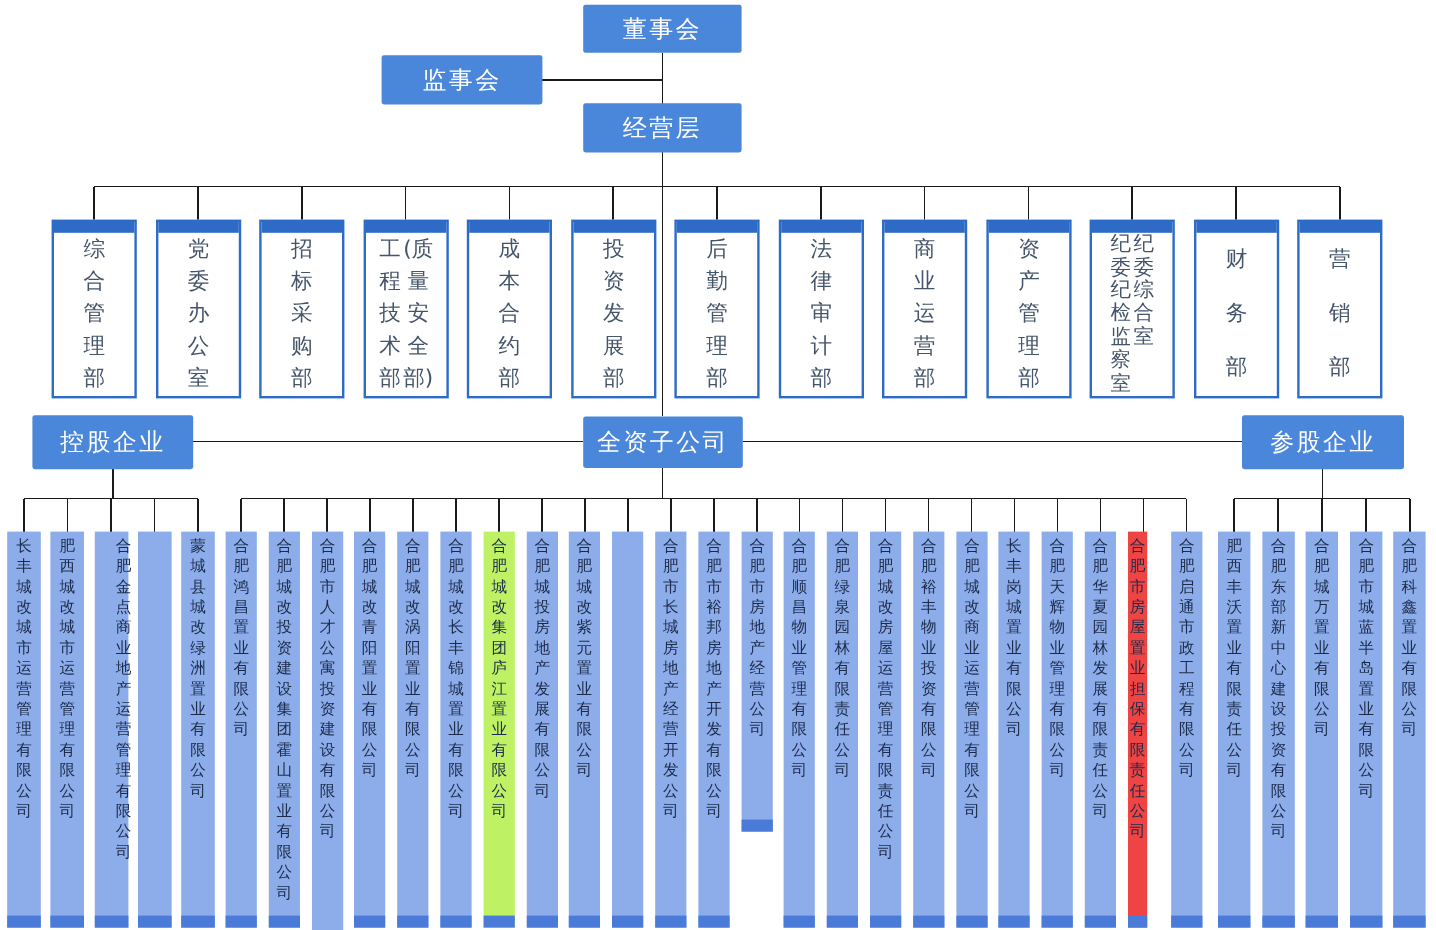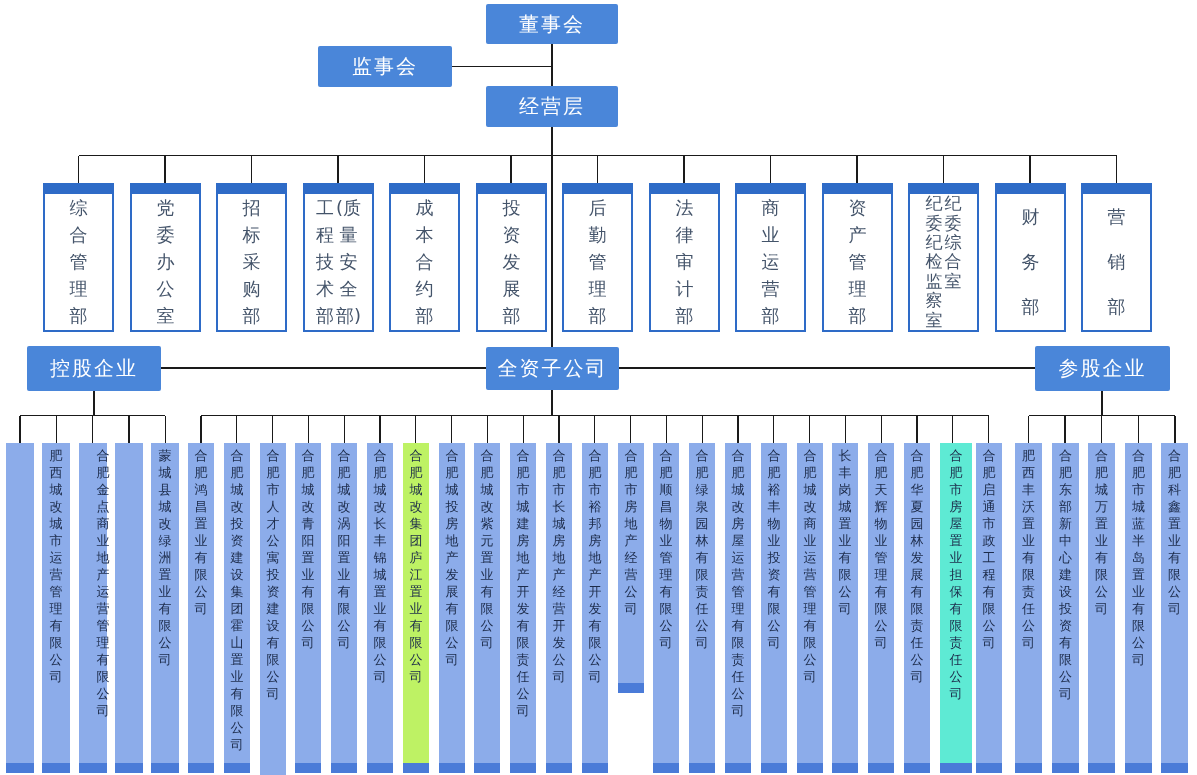--- a/index.html
+++ b/index.html
@@ -290,20 +290,21 @@
   <div class="solid-box" id="box-wholly" style="left: 486px; top: 347px; width: 133px; height: 43px; background: rgb(74, 134, 217);">
     <span>全资子公司</span>
   </div>
 
   <div class="solid-box" id="box-participating" style="left: 1035px; top: 346px; width: 135px; height: 45px; background: rgb(74, 134, 217);">
     <span>参股企业</span>
   </div>
 
   <div id="companies">
       <div class="strip" style="left: 6px; top: 443px; width: 28px; height: 330px; background: rgb(140, 172, 234);">
+        <div class="strip-text" style="color: rgb(28, 43, 74);">长丰城改城市运营管理有限公司</div>
         <div class="strip-footer" style="background: rgb(74, 123, 216);"></div>
       </div>
       <div class="strip" style="left: 42px; top: 443px; width: 28px; height: 330px; background: rgb(140, 172, 234);">
         <div class="strip-text" style="color: rgb(28, 43, 74);">肥西城改城市运营管理有限公司</div>
         <div class="strip-footer" style="background: rgb(74, 123, 216);"></div>
       </div>
       <div class="strip" style="left: 79px; top: 443px; width: 28px; height: 330px; background: rgb(140, 172, 234); padding-left: 16px;">
         <div class="strip-text" style="color: rgb(28, 43, 74);">合肥金点商业地产运营管理有限公司</div>
         <div class="strip-footer" style="background: rgb(74, 123, 216);"></div>
       </div>
@@ -344,21 +345,20 @@
       </div>
       <div class="strip" style="left: 439px; top: 443px; width: 26px; height: 330px; background: rgb(140, 172, 234);">
         <div class="strip-text" style="color: rgb(28, 43, 74);">合肥城投房地产发展有限公司</div>
         <div class="strip-footer" style="background: rgb(74, 123, 216);"></div>
       </div>
       <div class="strip" style="left: 474px; top: 443px; width: 26px; height: 330px; background: rgb(140, 172, 234);">
         <div class="strip-text" style="color: rgb(28, 43, 74);">合肥城改紫元置业有限公司</div>
         <div class="strip-footer" style="background: rgb(74, 123, 216);"></div>
       </div>
       <div class="strip" style="left: 510px; top: 443px; width: 26px; height: 330px; background: rgb(140, 172, 234);">
-        <div class="strip-text" style="color: rgb(28, 43, 74);">合肥市城建房地产开发有限责任公司</div>
         <div class="strip-footer" style="background: rgb(74, 123, 216);"></div>
       </div>
       <div class="strip" style="left: 546px; top: 443px; width: 26px; height: 330px; background: rgb(140, 172, 234);">
         <div class="strip-text" style="color: rgb(28, 43, 74);">合肥市长城房地产经营开发公司</div>
         <div class="strip-footer" style="background: rgb(74, 123, 216);"></div>
       </div>
       <div class="strip" style="left: 582px; top: 443px; width: 26px; height: 330px; background: rgb(140, 172, 234);">
         <div class="strip-text" style="color: rgb(28, 43, 74);">合肥市裕邦房地产开发有限公司</div>
         <div class="strip-footer" style="background: rgb(74, 123, 216);"></div>
       </div>
@@ -391,21 +391,21 @@
         <div class="strip-footer" style="background: rgb(74, 123, 216);"></div>
       </div>
       <div class="strip" style="left: 868px; top: 443px; width: 26px; height: 330px; background: rgb(140, 172, 234);">
         <div class="strip-text" style="color: rgb(28, 43, 74);">合肥天辉物业管理有限公司</div>
         <div class="strip-footer" style="background: rgb(74, 123, 216);"></div>
       </div>
       <div class="strip" style="left: 904px; top: 443px; width: 26px; height: 330px; background: rgb(140, 172, 234);">
         <div class="strip-text" style="color: rgb(28, 43, 74);">合肥华夏园林发展有限责任公司</div>
         <div class="strip-footer" style="background: rgb(74, 123, 216);"></div>
       </div>
-      <div class="strip" style="left: 940px; top: 443px; width: 32px; height: 330px; background: #5eead4;">
+      <div class="strip" style="left: 940px; top: 443px; width: 16px; height: 330px; background: #ef4444;">
         <div class="strip-text" style="color: rgb(28, 43, 74);">合肥市房屋置业担保有限责任公司</div>
         <div class="strip-footer" style="background: rgb(74, 123, 216);"></div>
       </div>
       <div class="strip" style="left: 976px; top: 443px; width: 26px; height: 330px; background: rgb(140, 172, 234);">
         <div class="strip-text" style="color: rgb(28, 43, 74);">合肥启通市政工程有限公司</div>
         <div class="strip-footer" style="background: rgb(74, 123, 216);"></div>
       </div>
       <div class="strip" style="left: 1015px; top: 443px; width: 27px; height: 330px; background: rgb(140, 172, 234);">
         <div class="strip-text" style="color: rgb(28, 43, 74);">肥西丰沃置业有限责任公司</div>
         <div class="strip-footer" style="background: rgb(74, 123, 216);"></div>

